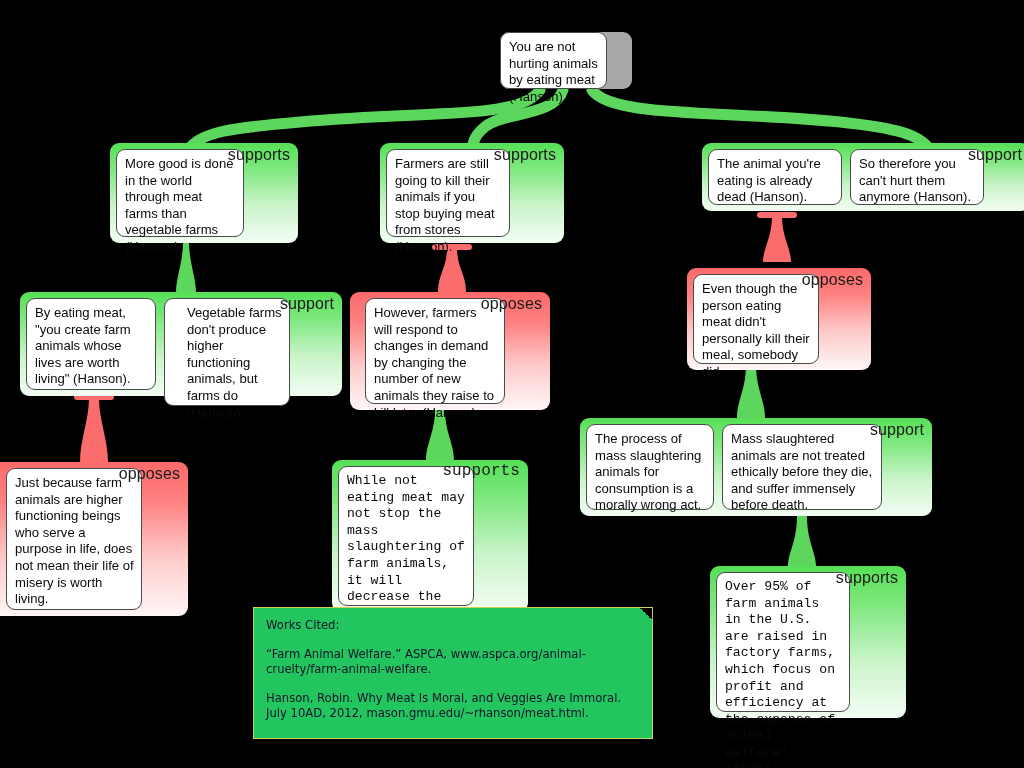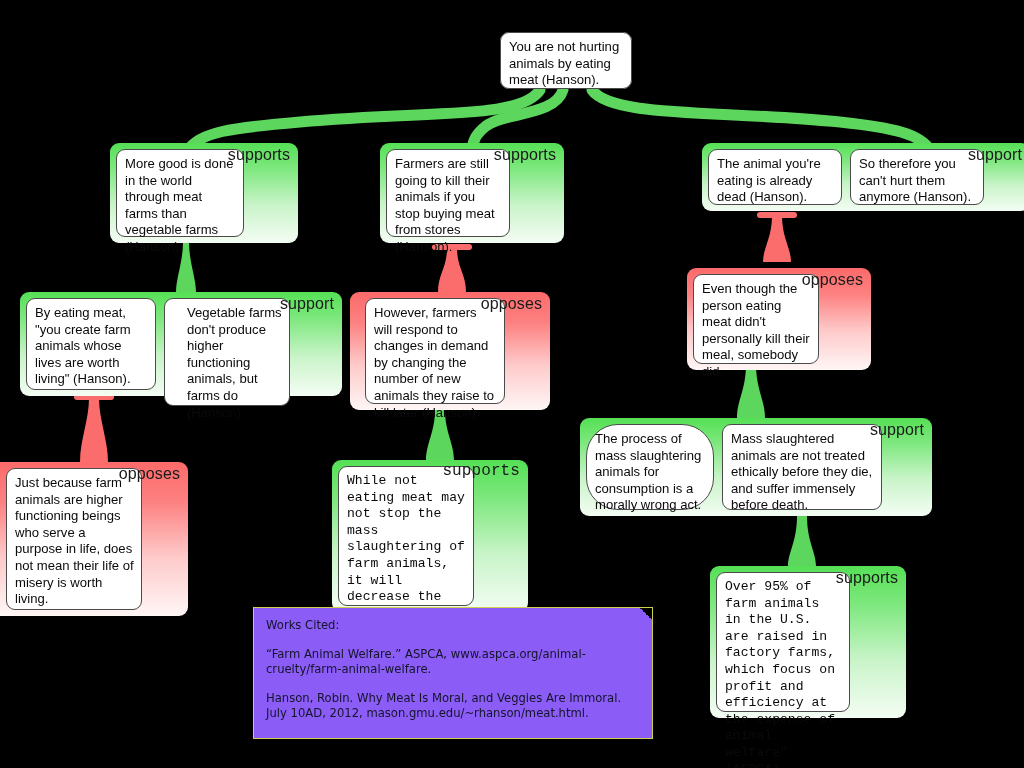--- a/index.html
+++ b/index.html
@@ -35,26 +35,26 @@
     font-size:13.1px;line-height:16.6px;color:#0a0a0a;
     word-wrap:break-word;
   }
   .card + .card{margin-left:8px;}
 
   
   #root-group{
     position:absolute;left:500px;top:32px;width:132px;height:57px;
     z-index:3;border-radius:9px;background:#a8a8a8;padding:0;
   }
-  #root-group .card{width:132px;height:57px;}
+  #root-group .card{width:107px;height:57px;}
 
   
   #works-cited{
     position:absolute;left:253px;top:607px;width:400px;height:132px;
-    background:#8b5cf6;border:1px solid #cfcf50;z-index:5;
+    background:#22c55e;border:1px solid #cfcf50;z-index:5;
     box-sizing:border-box;padding:10px 12px;
     font-family:"DejaVu Sans",sans-serif;
     font-size:11.6px;line-height:15.5px;color:#14142a;
   }
   #works-cited .fold{
     position:absolute;right:0;top:0;width:12px;height:12px;
     background:linear-gradient(225deg,#000 0 50%,transparent 50%);
   }
   #works-cited p{margin:0 0 13px 0;}
   #works-cited p:last-child{margin-bottom:0;}
@@ -136,21 +136,21 @@
     <div class="card" style="width:136px;height:142px;margin-left:8px;">Just because farm animals are higher functioning beings who serve a purpose in life, does not mean their life of misery is worth living.</div>
     <span class="reltag">opposes</span>
   </div>
 
   <div class="group supports" style="left:332px;top:460px;width:196px;height:152px;font-family:Liberation Mono, monospace;">
     <div class="card" style="width:136px;height:140px;">While not eating meat may not stop the mass slaughtering of farm animals, it will decrease the amount of animals killed.</div>
     <span class="reltag">supports</span>
   </div>
 
   <div class="group supports" style="left:580px;top:418px;width:352px;height:98px;">
-    <div class="card" style="width:128px;height:86px;border-radius:32px;">The process of mass slaughtering animals for consumption is a morally wrong act.</div>
+    <div class="card" style="width:128px;height:86px;">The process of mass slaughtering animals for consumption is a morally wrong act.</div>
     <div class="card" style="width:160px;height:86px;">Mass slaughtered animals are not treated ethically before they die, and suffer immensely before death.</div>
     <span class="reltag">support</span>
   </div>
 
   <div class="group supports" style="left:710px;top:566px;width:196px;height:152px;">
     <div class="card" style="width:134px;height:140px;font-family:Liberation Mono, monospace;">Over 95% of farm animals in the U.S. are raised in factory farms, which focus on profit and efficiency at the expense of animal welfare" (ASPCA).</div>
     <span class="reltag">supports</span>
   </div>
 
   <div id="works-cited">

